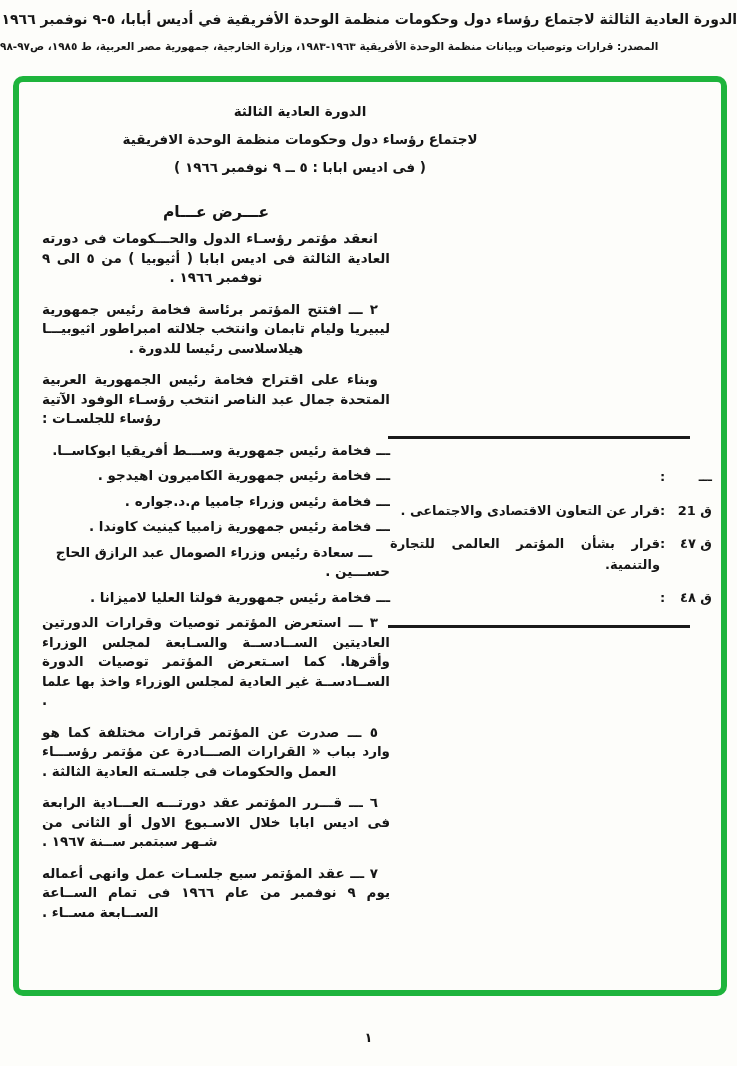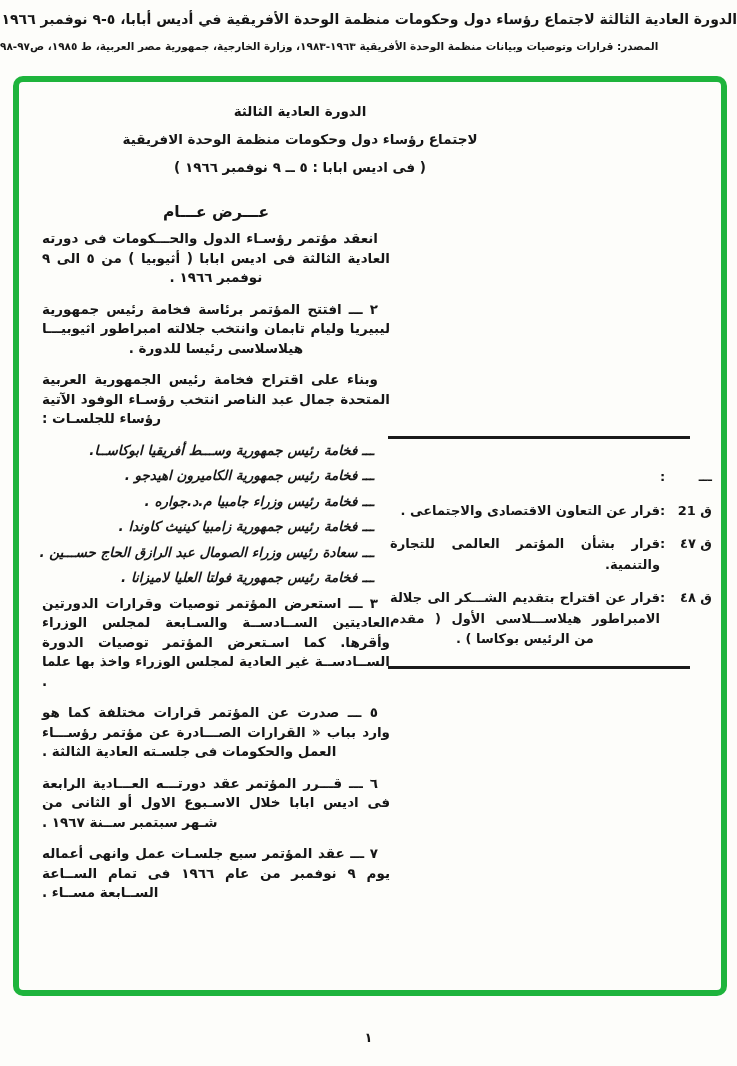--- a/index.html
+++ b/index.html
@@ -30,21 +30,21 @@
     position:absolute; top:203px; left:40px; width:352px;
     direction:rtl; text-align:center; font-size:15.5px; letter-spacing:1px;
   }
   .col {
     position:absolute; top:229px; left:38px; width:352px;
     direction:rtl; font-size:13.5px; line-height:19.5px; text-align:justify;
   }
   .col p { margin:0 0 12px 4px; text-indent:12px; text-align-last:left; }
   .col p.center-last { text-align-last:center; }
   .col .delegates { margin:2px 0 6px 0; }
-  .col .delegates div { margin:0 16px 6px 0; text-align:left; text-align-last:right;font-style:italic; }
+  .col .delegates div { margin:0 0 6px 0; text-align:center; text-align-last:right; }
   .toc {
     position:absolute; left:388px; top:436px; width:324px; direction:ltr;
   }
   .toc-rule { border:none; border-top:3px solid #1a1a1a; width:302px; margin:0; height:0; }
   .toc-rule.bottom { margin-top:16px; }
   .toc-body { padding-top:28px; direction:rtl; }
   .toc-entry {
     display:flex; direction:rtl; margin:0 0 13px 0;
     font-size:13px; line-height:20.5px;
   }
@@ -110,19 +110,18 @@
         <span>ق ٤٧</span>
         <span>:</span>
       </span>
       <span class="toc-text">قرار بشأن المؤتمر العالمى للتجارة والتنمية.</span>
     </div>
     <div class="toc-entry">
       <span class="toc-label">
         <span>ق ٤٨</span>
         <span>:</span>
       </span>
-      <span class="toc-text wrap">قرار عن اقتراح بتقديم الشـــكر الى جلالة الامبراطور هيلاســـلاسى الأول ( مقدم من الرئيس بوكاسا ) .</span>
     </div>
   </div>
   <hr class="toc-rule bottom">
 </div>
 
 <div class="page-num">١</div>
 
 </body></html>

